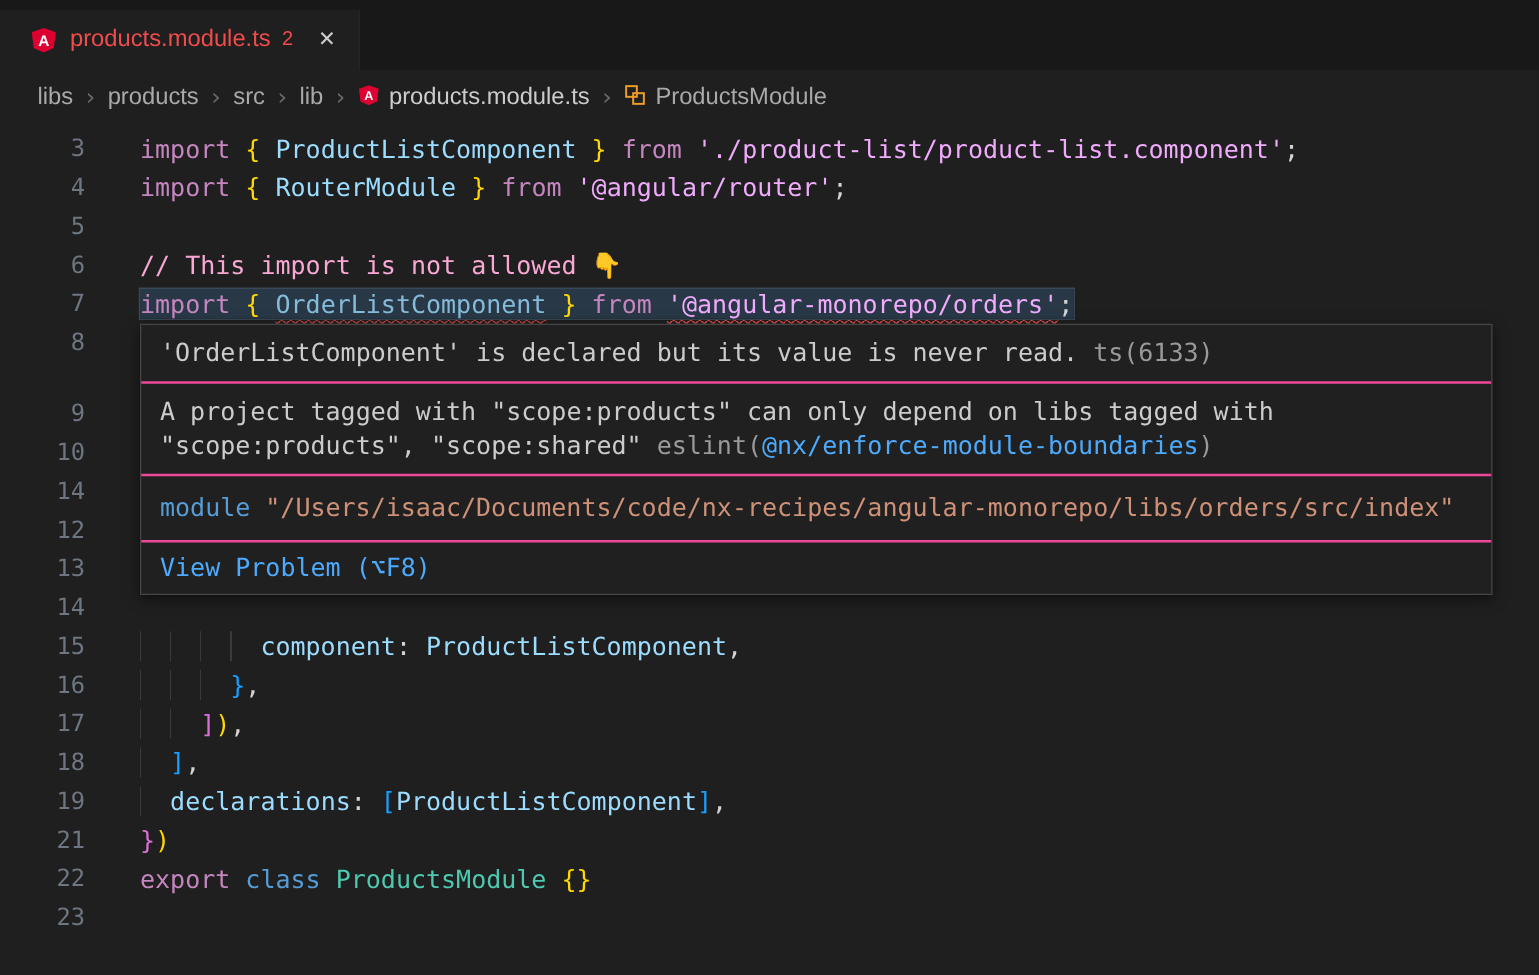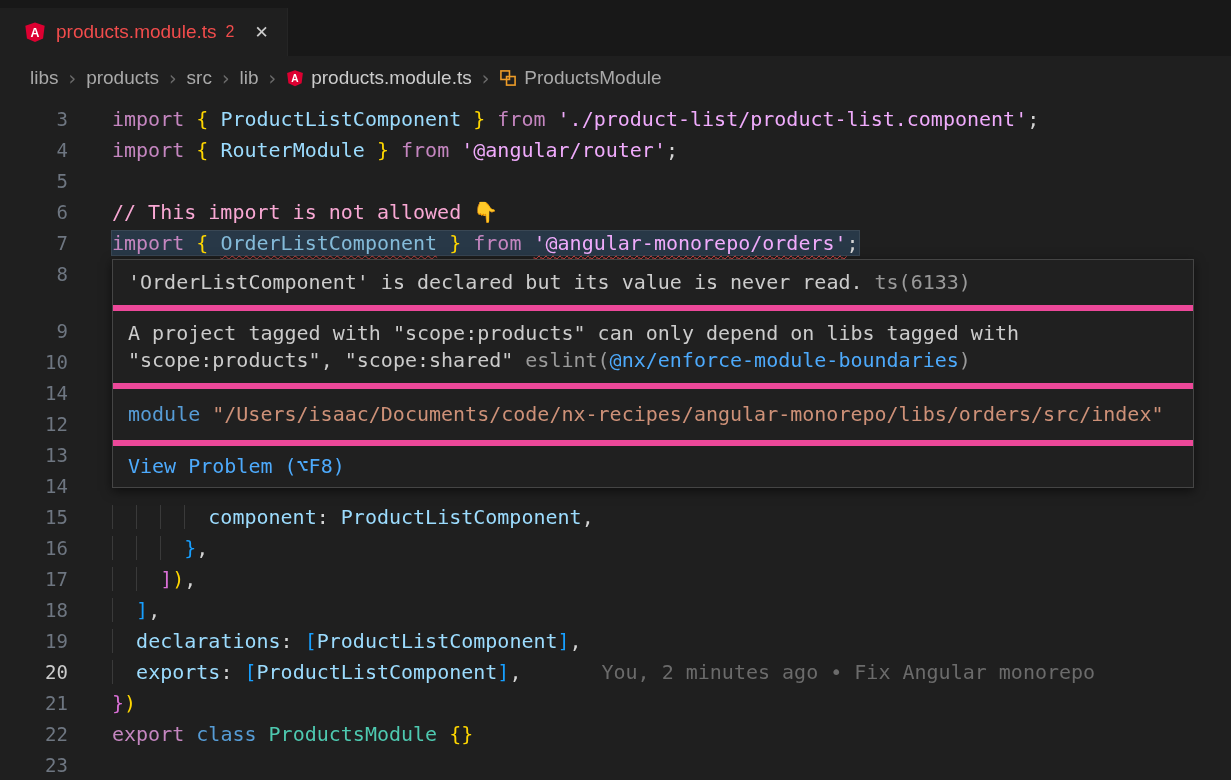--- a/index.html
+++ b/index.html
@@ -11,21 +11,21 @@
   .tab{height:48px;display:inline-flex;align-items:center;background:#1f1f1f;
        padding:0 18px 0 24px;border-right:1px solid #252525;cursor:pointer}
   .tab-icon{display:inline-flex;margin-right:10px}
   .tab-title{font-family:"Liberation Sans",sans-serif;font-size:19px;color:#f14c4c}
   .tab-badge{font-family:"Liberation Sans",sans-serif;font-size:16px;color:#f14c4c;margin-left:9px}
   .tab-close{color:#cccccc;font-size:17px;margin-left:20px;cursor:pointer;font-family:"DejaVu Sans",sans-serif}
 
   
   .breadcrumbs{height:44px;background:#1f1f1f;display:flex;align-items:center;
                padding-left:30px;font-family:"Liberation Sans",sans-serif;font-size:19px;color:#a9a9a9}
-  .crumb{display:inline-flex;align-items:center;cursor:pointer}
+  .crumb{display:inline-flex;cursor:pointer}
   .crumb.bright{color:#cccccc}
   .crumb-sep{margin:0 10px;color:#6a6a6a;font-family:"DejaVu Sans",sans-serif}
   .crumb-icon{display:inline-flex;margin-right:7px}
 
   
   .editor{position:relative;height:680px;padding-top:4px;font-size:20px}
   .line{display:flex;height:31px;line-height:31px}
   .line.gap{margin-top:26px}
   .num{flex:0 0 68px;width:68px;text-align:right;color:#6e7681;font-size:19px;user-select:none;cursor:pointer}
   .line.active .num{color:#cccccc}
@@ -44,21 +44,21 @@
   .c-emoji{color:#f7c948;font-family:"DejaVu Sans",sans-serif}
   .c-dim{opacity:.8}
   .c-err{text-decoration:underline wavy #f14c4c 1px;text-underline-offset:5px}
   .c-indent{background:repeating-linear-gradient(90deg,#3a3a3a 0 1px,transparent 1px 24.08px)}
   .stmt-hl{background:rgba(56,103,146,.35);box-shadow:0 0 0 1px rgba(118,167,210,.3)}
   .blame{color:#6b6b6b;margin-left:80px}
 
   
   .hover{position:absolute;left:112px;top:159px;width:1082px;background:#202020;
          border:1px solid #454545;box-shadow:0 3px 10px rgba(0,0,0,.55);z-index:10;font-size:20px}
-  .hover-row{padding:9px 15px;line-height:27px;color:#cccccc;border-bottom:6px solid #ec4899;
+  .hover-row{padding:9px 15px;line-height:27px;color:#cccccc;border-bottom:2px solid #ec4899;
              overflow-wrap:break-word;white-space:normal}
   .hover-code{padding:12px 15px}
   .hover-src{color:#9a9a9a}
   .ml{margin-left:12px}
   .hover-link{color:#4daafc;cursor:pointer}
   .mod-kw{color:#569cd6}
   .mod-path{color:#ce9178;margin-left:12px}
   .hover-actions{display:flex;gap:14px;padding:7px 15px;line-height:27px}
   .hover-actions a{color:#4daafc;text-decoration:none;cursor:pointer}
 </style>
@@ -182,24 +182,20 @@
           <span class="code"><span class="c-indent">    </span><span class="c-b2">]</span><span class="c-b1">)</span><span class="c-fg">,</span></span>
         </div>
         <div class="line">
           <span class="num">18</span>
           <span class="code"><span class="c-indent">  </span><span class="c-b3">]</span><span class="c-fg">,</span></span>
         </div>
         <div class="line">
           <span class="num">19</span>
           <span class="code"><span class="c-indent">  </span><span class="c-id">declarations</span><span class="c-fg">:</span><span class="c-fg"> </span><span class="c-b3">[</span><span class="c-id">ProductListComponent</span><span class="c-b3">]</span><span class="c-fg">,</span></span>
         </div>
-        <div class="line active">
-          <span class="num">20</span>
-          <span class="code"><span class="c-indent">  </span><span class="c-id">exports</span><span class="c-fg">:</span><span class="c-fg"> </span><span class="c-b3">[</span><span class="c-id">ProductListComponent</span><span class="c-b3">]</span><span class="c-fg">,</span><span class="blame">You, 2 minutes ago • Fix Angular monorepo</span></span>
-        </div>
         <div class="line">
           <span class="num">21</span>
           <span class="code"><span class="c-b2">}</span><span class="c-b1">)</span></span>
         </div>
         <div class="line">
           <span class="num">22</span>
           <span class="code"><span class="c-kw">export</span><span class="c-fg"> </span><span class="c-kwb">class</span><span class="c-fg"> </span><span class="c-type">ProductsModule</span><span class="c-fg"> </span><span class="c-b1">{}</span></span>
         </div>
         <div class="line">
           <span class="num">23</span>

